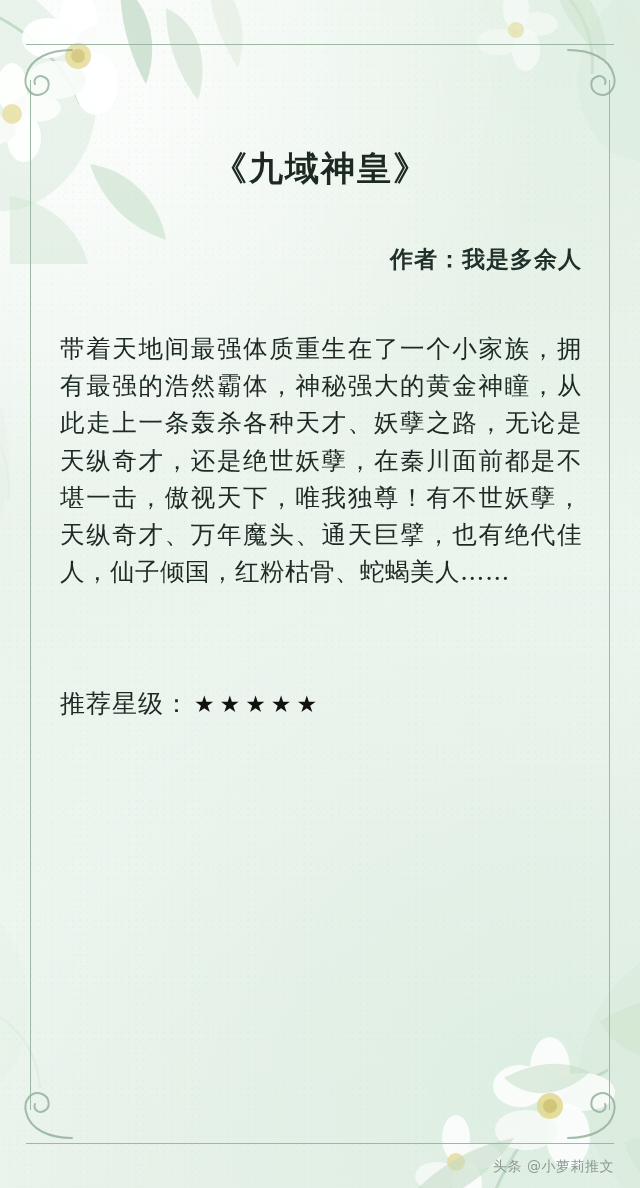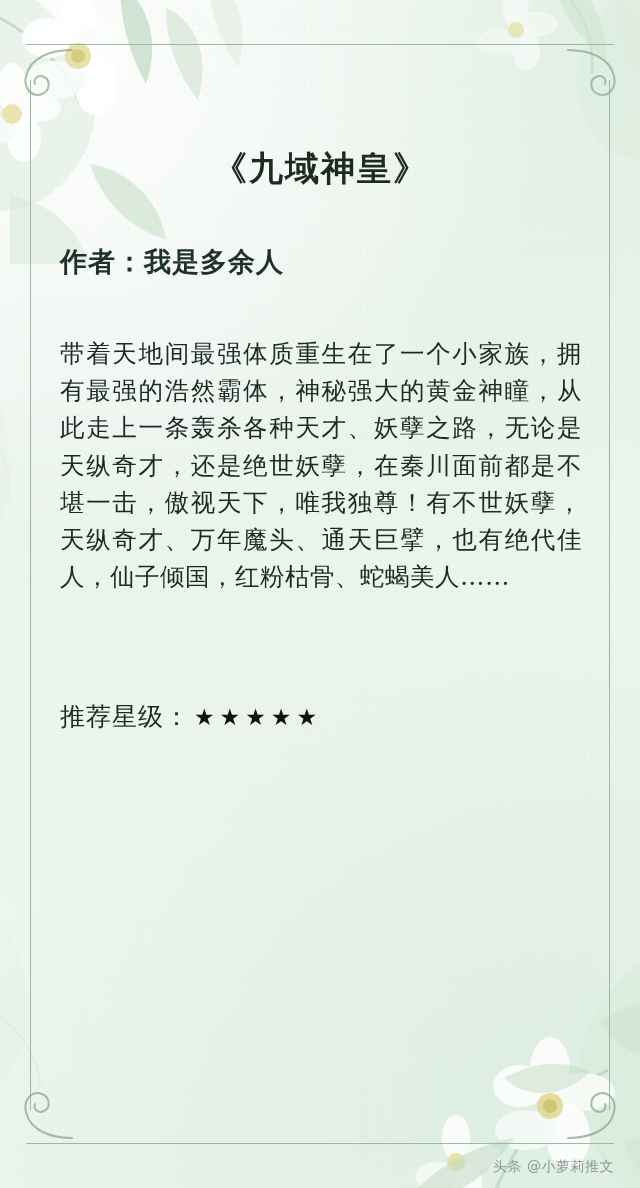--- a/index.html
+++ b/index.html
@@ -84,43 +84,43 @@
     text-align: center;
     font-size: 34px;
     font-weight: 700;
     color: #1d2a22;
     letter-spacing: 2px;
     margin: 16px 0 0 0;
     font-family: "DejaVu Serif", "Liberation Serif", serif;
   }
 
   .author-line {
-    text-align: left;
-    font-size: 27px;
+    text-align: right;
+    font-size: 23px;
     font-weight: 700;
     color: #20302a;
     margin-top: 52px;
     letter-spacing: 1px;
     font-family: Liberation Sans, sans-serif;
   }
 
   .synopsis {
     margin-top: 55px;
     font-size: 24.5px;
     line-height: 1.52;
     color: #1c2a23;
     text-align: justify;
     letter-spacing: 0.5px;
     font-family: "DejaVu Serif", "Liberation Serif", serif;
   }
 
   .rating-row {
     position: absolute;
     left: 26px;
-    top: 620px;
+    top: 607px;
     display: flex;
     align-items: center;
     font-size: 25px;
     color: #1c2a23;
     font-family: "DejaVu Serif", "Liberation Serif", serif;
   }
   .rating-label {
     letter-spacing: 1px;
     font-weight: 500;
   }

